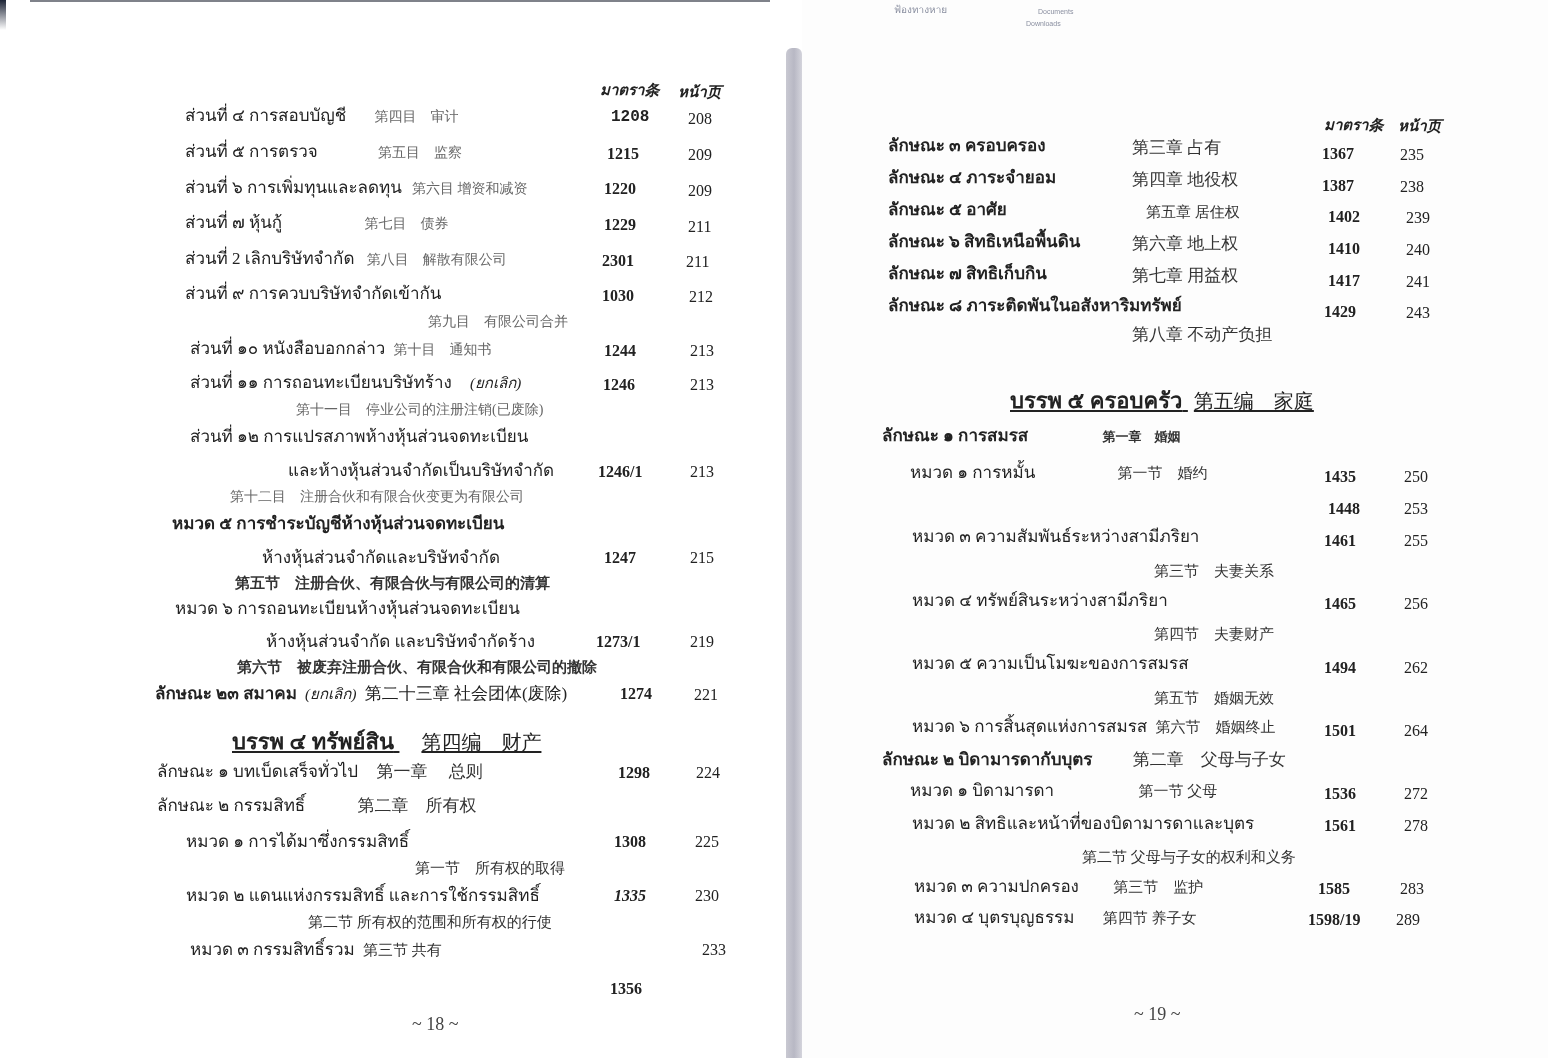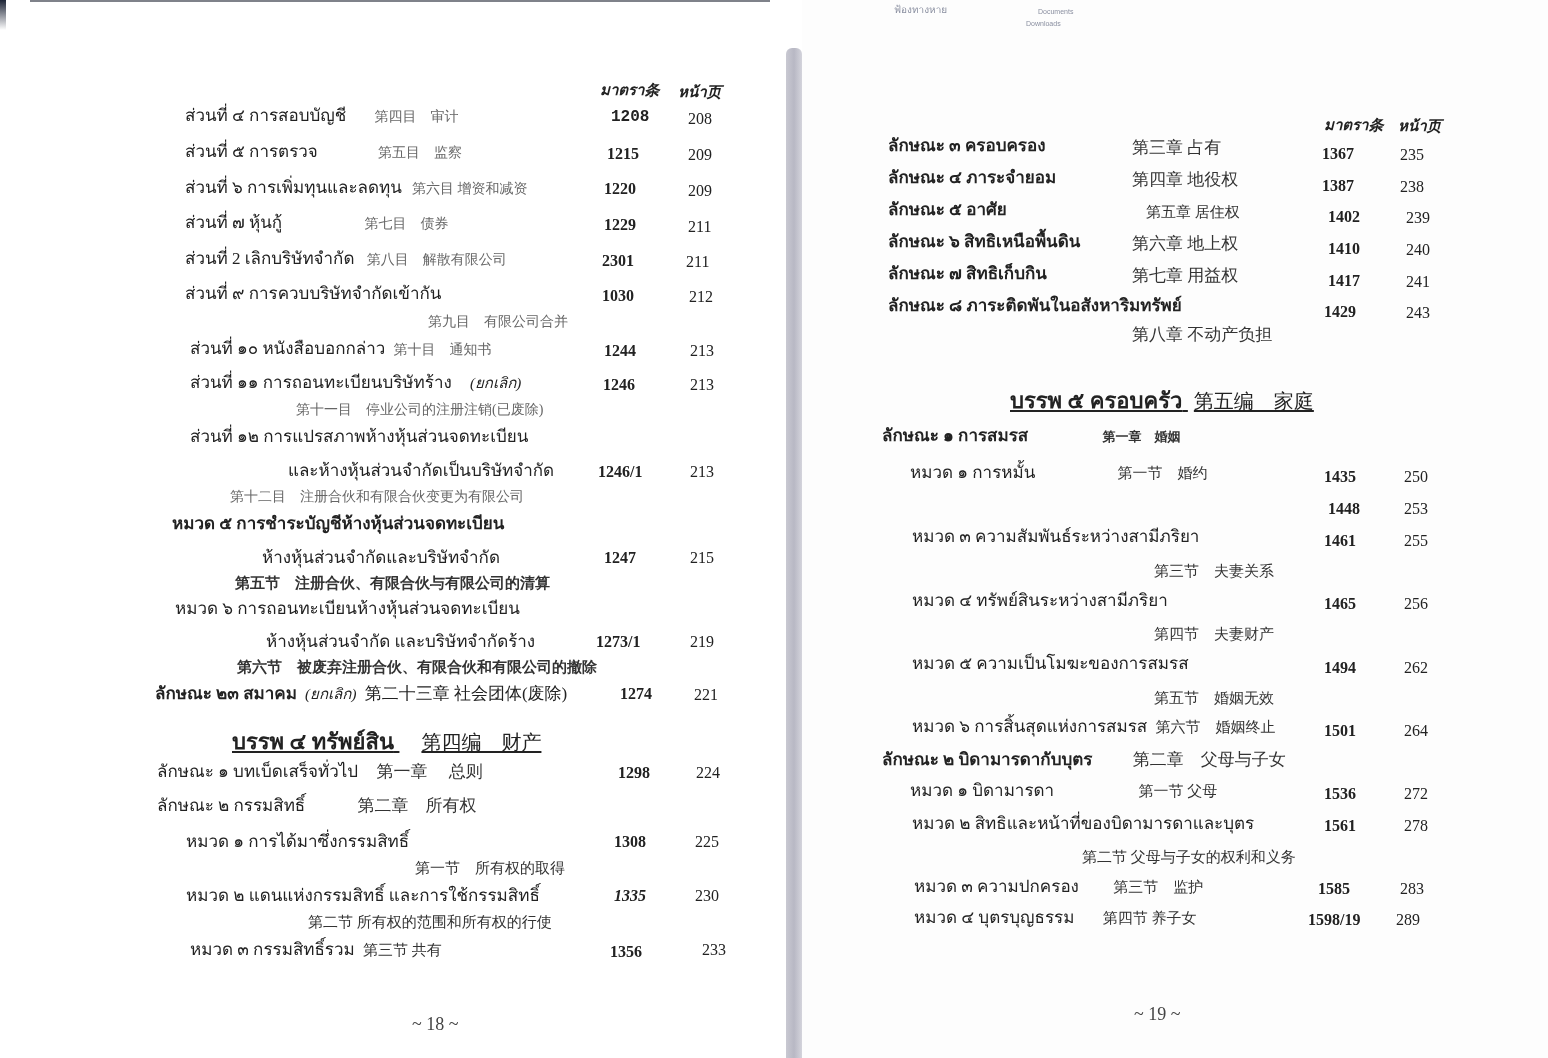--- a/index.html
+++ b/index.html
@@ -164,21 +164,21 @@
   <div class="row" style="left:186px;top:886px;">หมวด ๒ แดนแห่งกรรมสิทธิ์ และการใช้กรรมสิทธิ์</div>
   <div class="num" style="left:614px;top:887px;font-style:italic">1335</div>
   <div class="pg" style="left:695px;top:887px;">230</div>
 
   <div class="row cn" style="left:308px;top:912px;">第二节 所有权的范围和所有权的行使</div>
 
   <div class="row" style="left:190px;top:940px;">
     <span>หมวด ๓ กรรมสิทธิ์รวม</span>
     <span class="cn" style="margin-left:4px">第三节 共有</span>
   </div>
-  <div class="num" style="left:610px;top:943px;">1356</div>
+  <div class="num" style="left:610px;top:980px;">1356</div>
   <div class="pg" style="left:702px;top:941px;">233</div>
 
   <div class="folio" style="left:412px;top:1014px;">~ 18 ~</div>
 </div>
 
 <div class="spine"></div>
 
 <div class="page page-right">
   <div class="bleed" style="left:92px;top:2px;font-size:10px;">ฟ้องทางหาย</div>
   <div class="bleed" style="left:236px;top:8px;font-size:7px;">Documents</div>

